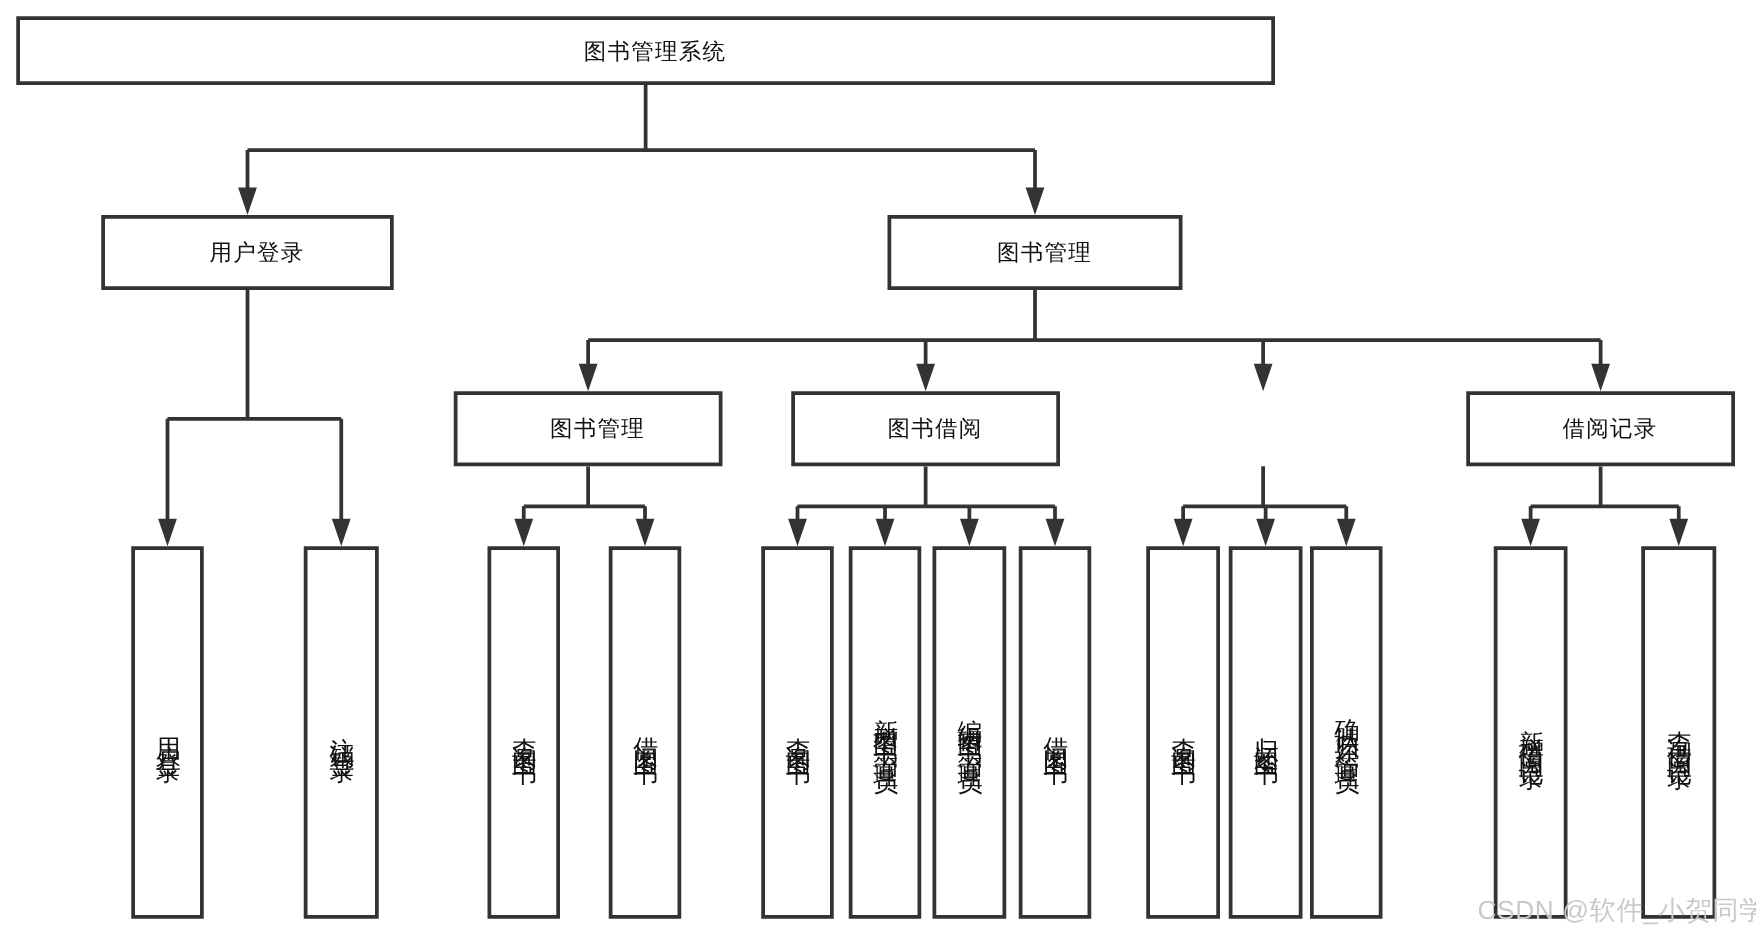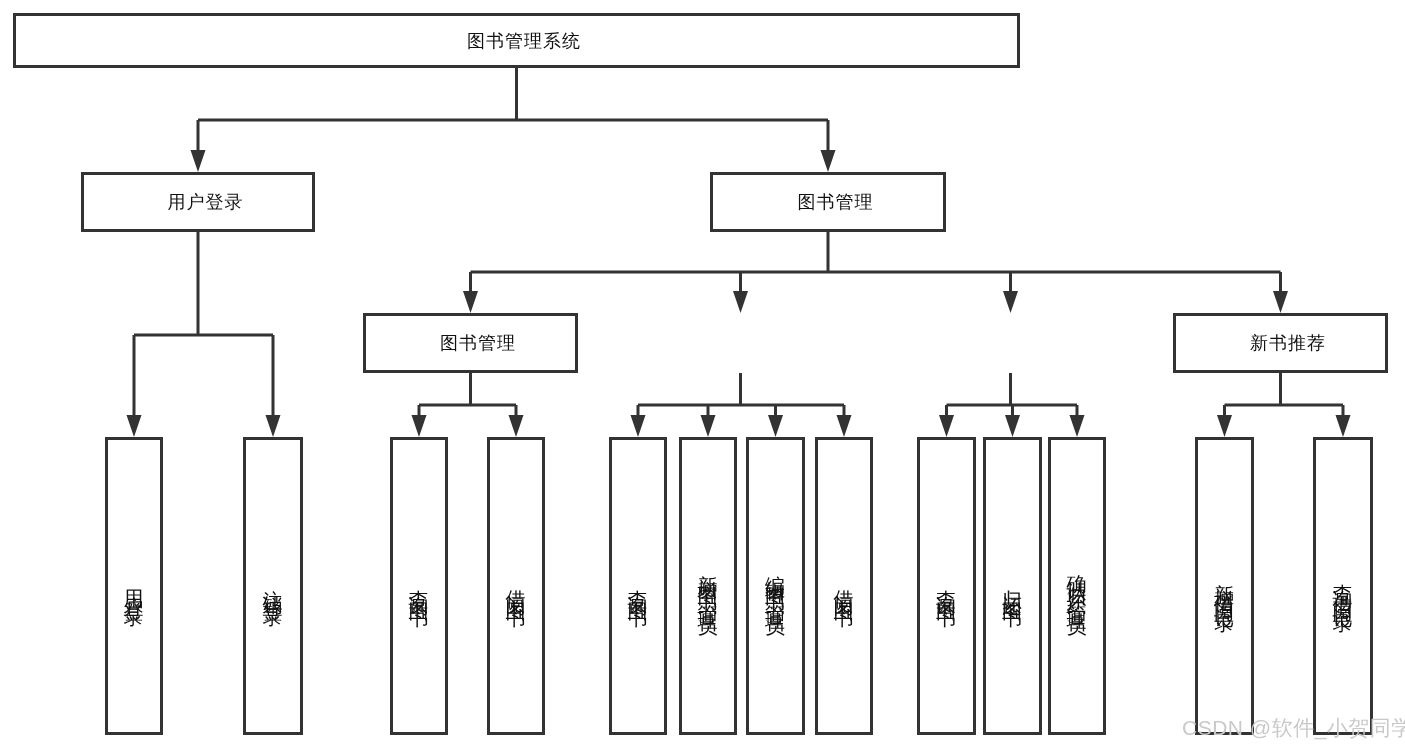--- a/index.html
+++ b/index.html
@@ -61,21 +61,22 @@
          M1280.5 373 V405 M1224.5 405 H1343 M1224.5 405 V417 M1343 405 V417" fill="none" stroke="#333333" stroke-width="3"></path>
     <path id="arrowheads" d="M190.5 150L205.5 150L198 172ZM820.5 150L835.5 150L828 172ZM126.5 415L141.5 415L134 437ZM265.5 415L280.5 415L273 437ZM463 291L478 291L470.5 313ZM733 291L748 291L740.5 313ZM1003 291L1018 291L1010.5 313ZM1273 291L1288 291L1280.5 313ZM411.5 415L426.5 415L419 437ZM508.5 415L523.5 415L516 437ZM630.5 415L645.5 415L638 437ZM700.5 415L715.5 415L708 437ZM768 415L783 415L775.5 437ZM836.5 415L851.5 415L844 437ZM939 415L954 415L946.5 437ZM1005 415L1020 415L1012.5 437ZM1069.5 415L1084.5 415L1077 437ZM1217 415L1232 415L1224.5 437ZM1335.5 415L1350.5 415L1343 437Z" fill="#333333" stroke="none"></path>
   </svg>
 
   <div class="node h-node" style="left:13px;top:13px;width:1007px;height:55px">图书管理系统</div>
 
   <div class="node h-node" style="left:81px;top:172px;width:234px;height:60px">用户登录</div>
   <div class="node h-node" style="left:710px;top:172px;width:236px;height:60px">图书管理</div>
 
   <div class="node h-node" style="left:363px;top:313px;width:215px;height:60px">图书管理</div>
-  <div class="node h-node" style="left:1173px;top:313px;width:215px;height:60px">新书推荐</div>
+  <div class="node h-node" style="left:633px;top:313px;width:215px;height:60px">图书借阅</div>
+  <div class="node h-node" style="left:1173px;top:313px;width:215px;height:60px">借阅记录</div>
 
   <div class="node v-node" style="left:105px;width:58px">用户登录</div>
   <div class="node v-node" style="left:243px;width:60px">注销登录</div>
 
   <div class="node v-node" style="left:390px;width:58px">查询图书</div>
   <div class="node v-node" style="left:487px;width:58px">借阅图书</div>
 
   <div class="node v-node" style="left:609px;width:58px">查询图书</div>
   <div class="node v-node" style="left:679px;width:58px">新增图书（管理员）</div>
   <div class="node v-node" style="left:746px;width:59px">编辑图书（管理员）</div>

